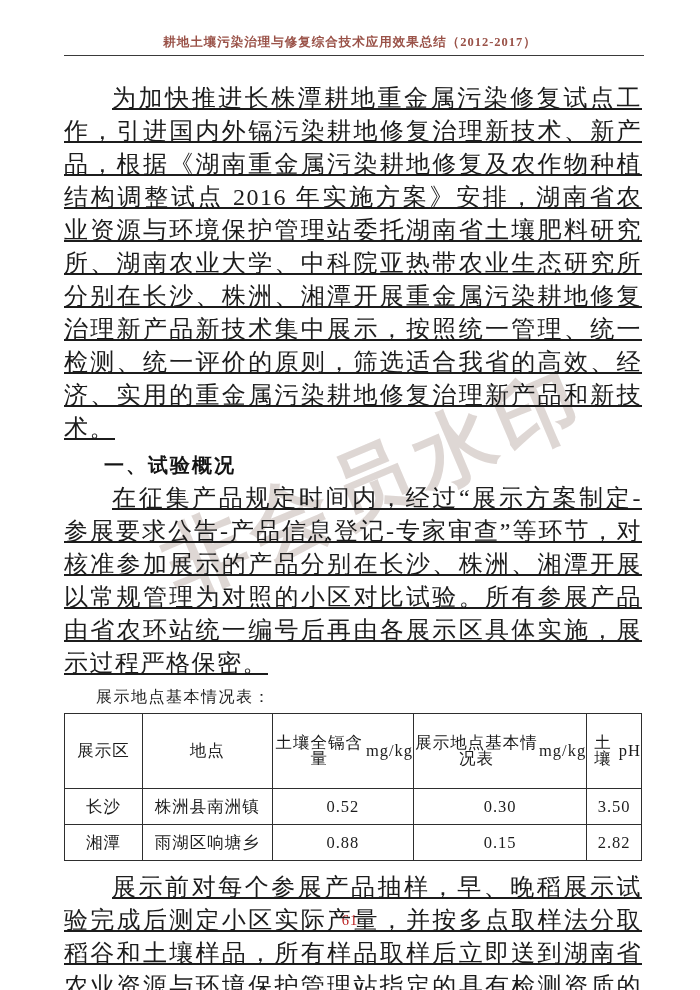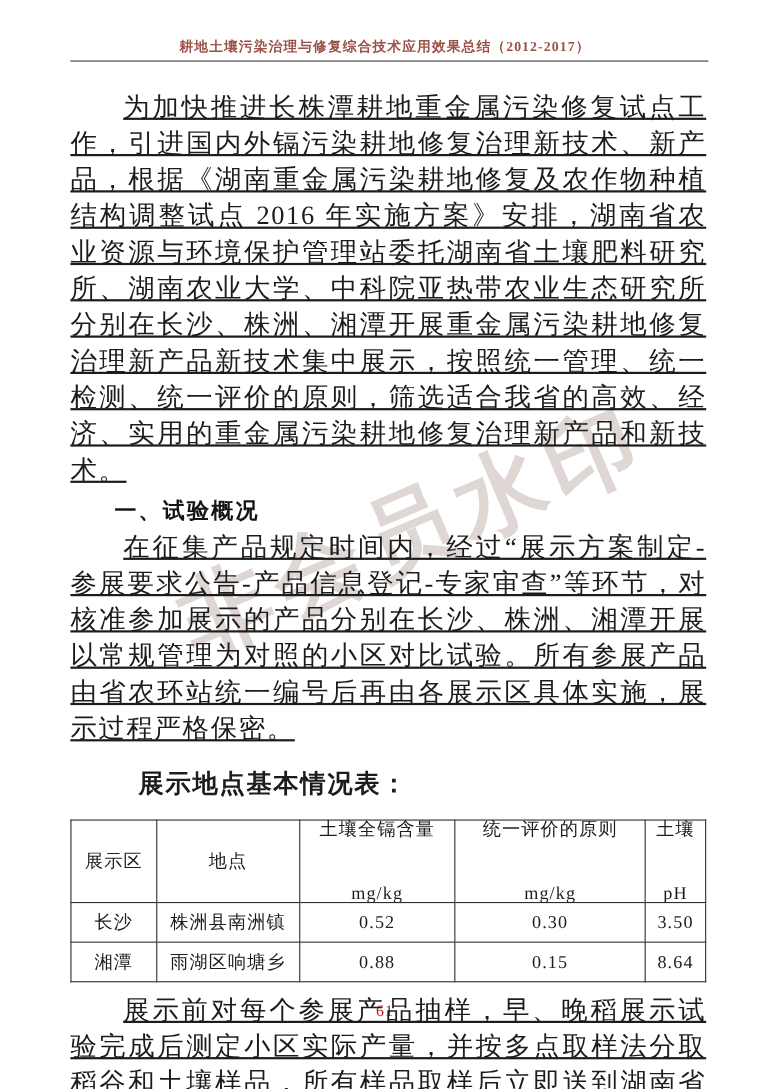--- a/index.html
+++ b/index.html
@@ -25,37 +25,37 @@
     font-size:24px;line-height:33px;text-align:justify;
     text-indent:2em;letter-spacing:1.5px;font-weight:500;
     margin:0;word-break:break-all;text-decoration:underline;
   }
   .section-heading{
     font-size:20px;line-height:33px;font-weight:700;
     text-indent:2em;letter-spacing:2px;margin:4px 0 0 0;color:#141414;
   }
   .p2{margin-top:0;}
   .table-caption{
-    font-size:23px;line-height:33px;text-indent:2em;
-    letter-spacing:1.5px;font-weight:700;margin:16px;
+    font-size:16px;line-height:33px;text-indent:2em;
+    letter-spacing:1.5px;font-weight:400;margin:0;
   }
   
   table.site-table{
     width:100%;border-collapse:collapse;table-layout:fixed;
     font-size:16.5px;letter-spacing:1px;
   }
   .site-table td,.site-table th{
     border:1.6px solid var(--border-color,#2e2e2e);
     text-align:center;vertical-align:middle;padding:0;
     font-weight:500;color:#1c1c1c;
   }
   .site-table .hdr-row{height:74px;}
   .site-table .data-row{height:36px;margin-left:21px;}
   .hdr-stack{
-    display:flex;flex-direction:column;justify-content:space-between;
+    display:flex;flex-direction:row;justify-content:flex-start;
     align-items:center;height:74px;
   }
   .hdr-stack span{display:block;line-height:1;}
   .col-zone{width:13.5%;}
   .col-place{width:22.5%;}
   .col-total{width:24.5%;}
   .col-avail{width:30%;}
   .col-ph{width:9.5%;}
   
   .p3{margin-top:10px;}
@@ -108,21 +108,21 @@
           <td>展示区</td>
           <td>地点</td>
           <td>
             <div class="hdr-stack">
               <span>土壤全镉含量</span>
               <span>mg/kg</span>
             </div>
           </td>
           <td>
             <div class="hdr-stack">
-              <span>统一评价的原则</span>
+              <span>展示地点基本情况表</span>
               <span>mg/kg</span>
             </div>
           </td>
           <td>
             <div class="hdr-stack">
               <span>土壤</span>
               <span>pH</span>
             </div>
           </td>
         </tr>
@@ -131,21 +131,21 @@
           <td>株洲县南洲镇</td>
           <td>0.52</td>
           <td>0.30</td>
           <td>3.50</td>
         </tr>
         <tr class="data-row">
           <td>湘潭</td>
           <td>雨湖区响塘乡</td>
           <td>0.88</td>
           <td>0.15</td>
-          <td>8.64</td>
+          <td>2.82</td>
         </tr>
       </tbody>
     </table>
 
     <p class="para p3">展示前对每个参展产品抽样，早、晚稻展示试验完成后测定小区实际产量，并按多点取样法分取稻谷和土壤样品，所有样品取样后立即送到湖南省农业资源与环境保护管理站指定的具有检测资质的检测机构进行检测，确保数据的客观可信；同时在湖南省农业资源与环境保护管理站的监督下委托相关专家以一级编号进行数据分析，经国内外专家评审后再解密至产品，确保分析结果的客观公正。</p>
 
   </div>
 
   <div class="page-number">61</div>
 </div>

